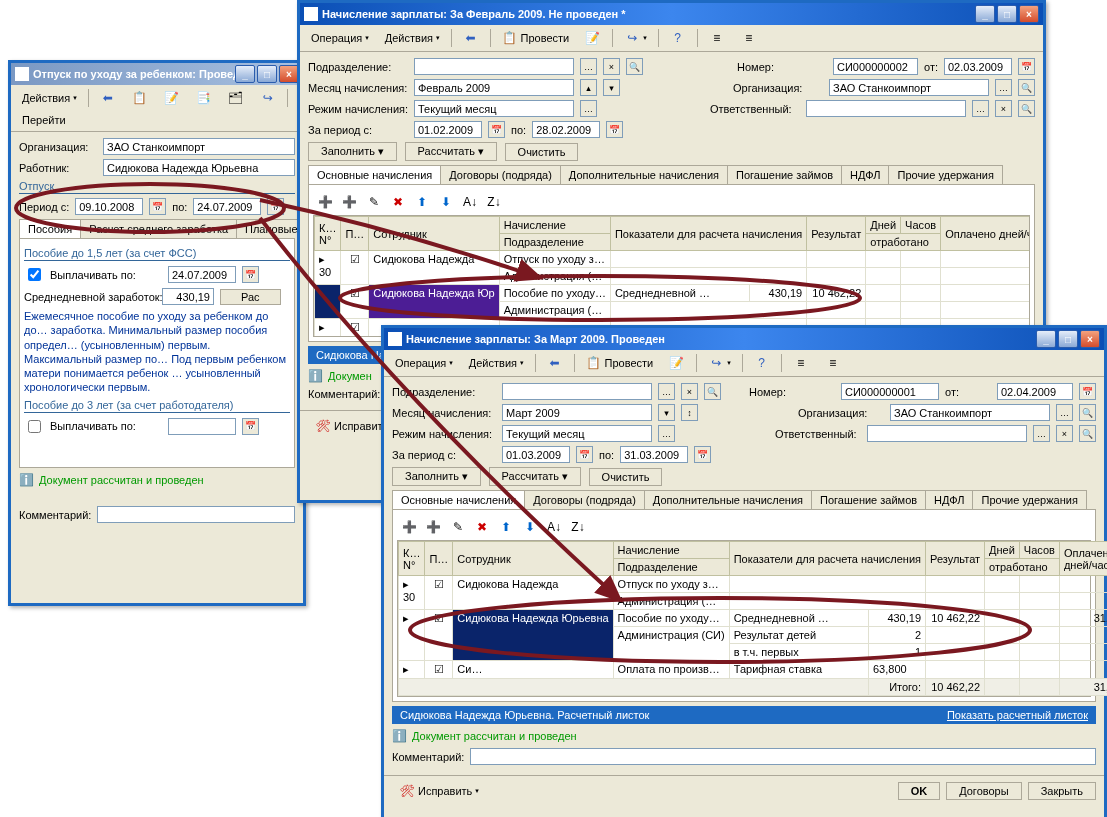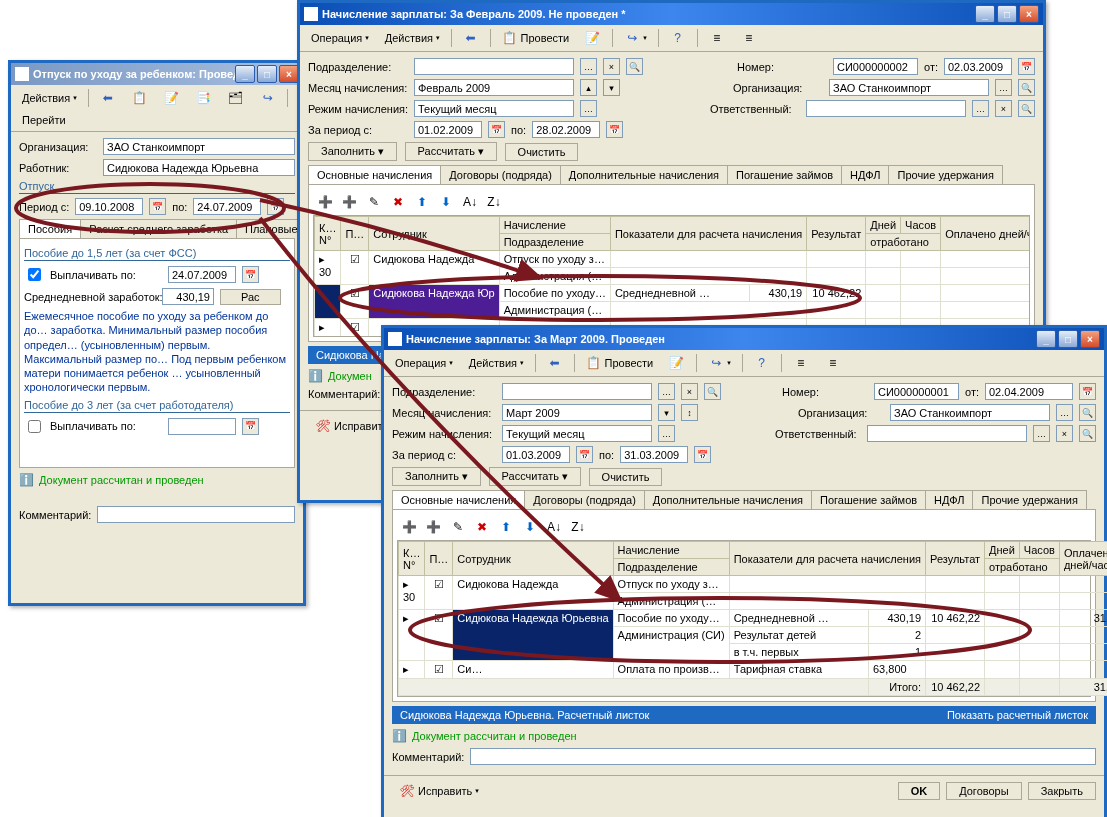--- a/index.html
+++ b/index.html
@@ -32,21 +32,21 @@
 .grid td{border:1px solid #e0e0d0;padding:2px 4px;white-space:nowrap;vertical-align:top}
 .grid tr.sel td{background:#0a246a;color:#fff}
 .grid tr.sel td.sel-cell{background:#4c1d95;color:#fff}
 .grid .chk{text-align:center}
 .foot-row td{background:#f0efe6;font-weight:normal}
 .status{color:#009900;display:flex;align-items:center;gap:4px;margin:4px 0}
 .help{color:#003399}
 .btn{padding:2px 12px;border:1px solid #aca899;background:#ece9d8;cursor:pointer;font-family:inherit;font-size:11px}
 .bottom-bar{border-top:1px solid #aca899;padding:4px 8px;display:flex;align-items:center;gap:6px}
 .blue-bar{background:#1e6ac2;color:#fff;padding:3px 8px;display:flex;justify-content:space-between;font-size:11px}
-.blue-bar a{color:#fff;cursor:pointer}
+.blue-bar a{color:#fff;text-decoration:underline;cursor:pointer}
 svg.ellipse{position:absolute;pointer-events:none;z-index:900}
 .arrow-line{position:absolute;pointer-events:none;z-index:901}
 .iconbar{display:flex;gap:2px;padding:2px}
 .iconbar .tico{border:1px solid transparent;cursor:pointer;width:20px;height:20px}
 </style>
 </head>
 <body>
 
 <div class="window" style="left:8px;top:60px;width:292px;height:540px">
  <div class="titlebar inactive">
@@ -406,23 +406,23 @@
  </div>
  <div class="content">
   <div class="row">
    <span class="lbl" style="width:104px">Подразделение:</span>
    <input class="inp" style="width: 150px;">
    <span class="btn-small">…</span>
    <span class="btn-small">×</span>
    <span class="btn-small">🔍</span>
    <span style="flex:1"></span>
    <span class="lbl" style="width:86px">Номер:</span>
-   <input class="inp" style="width: 85px;" value="СИ000000001">
+   <input class="inp" style="width: 98px;" value="СИ000000001">
    <span class="lbl">от:</span>
-   <input class="inp" style="width: 88px;" value="02.04.2009">
+   <input class="inp" style="width: 76px; margin-left: 32px;" value="02.04.2009">
    <span class="btn-small">📅</span>
   </div>
   <div class="row">
    <span class="lbl" style="width:104px">Месяц начисления:</span>
    <input class="inp" style="width: 150px;" value="Март 2009">
    <span class="btn-small">▾</span>
    <span class="btn-small">↕</span>
    <span style="flex:1"></span>
    <span class="lbl" style="width:86px">Организация:</span>
    <input class="inp" style="width: 160px;" value="ЗАО Станкоимпорт">

